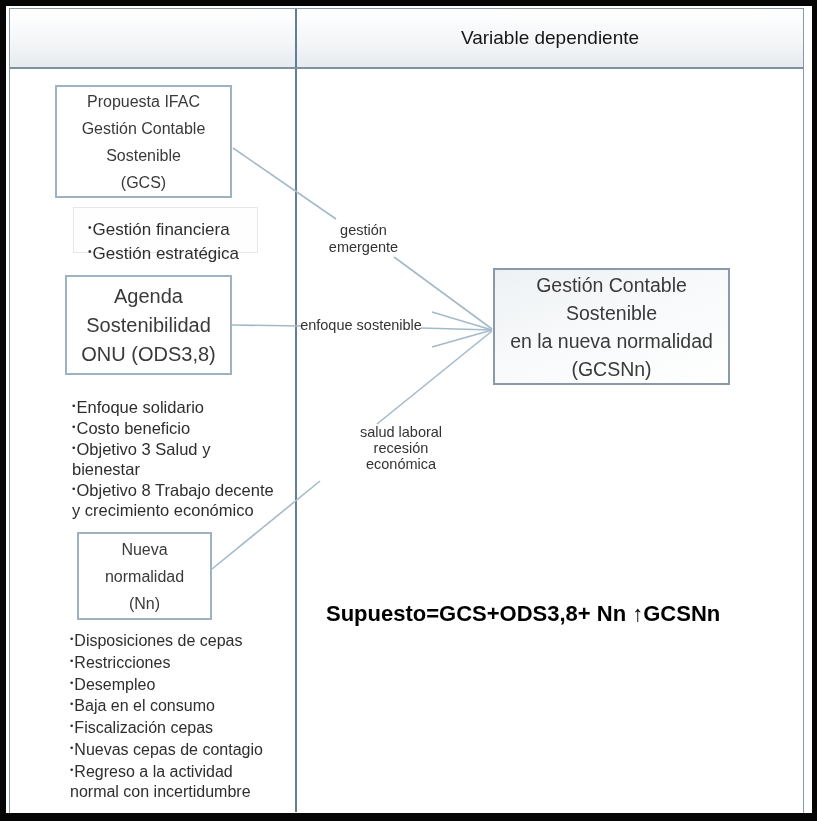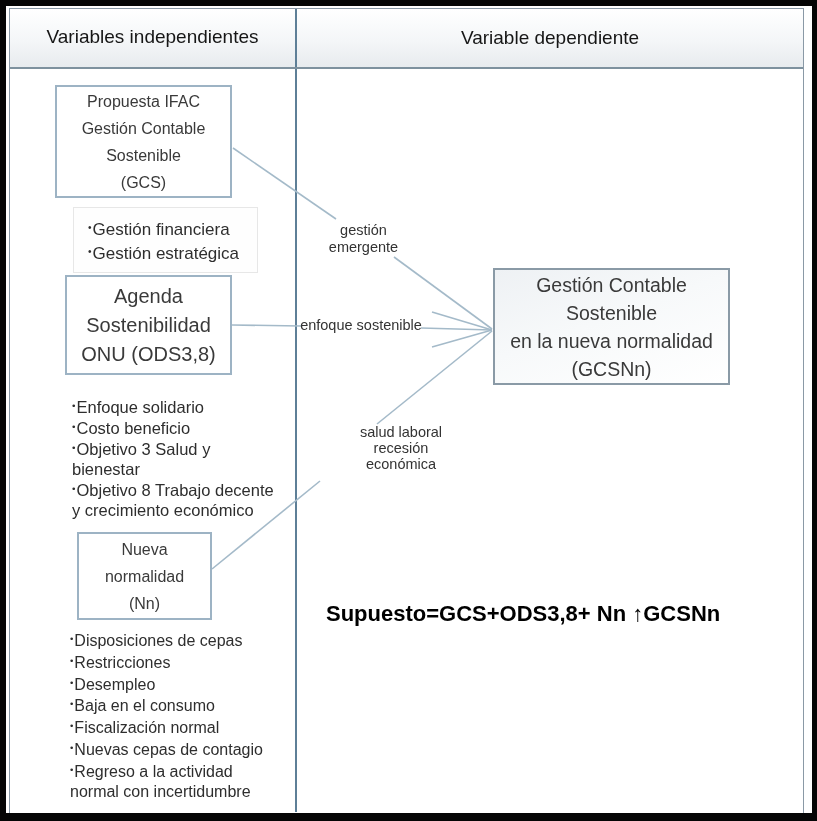--- a/index.html
+++ b/index.html
@@ -32,21 +32,21 @@
   .vbox.agenda{left:65px;top:275px;width:167px;height:100px;font-size:20px;line-height:29px;}
   .vbox.nn{left:77px;top:532px;width:135px;height:88px;font-size:16px;line-height:27px;}
   .vbox.gcsnn{
     left:493px;top:268px;width:237px;height:117px;font-size:19.5px;line-height:28px;
     border-color:#8a9aa6;background:linear-gradient(160deg,#eef1f4 0%,#f7f9fa 45%,#ffffff 100%);
   }
   
   .blist{position:absolute;color:#2e2e2e;z-index:3;}
   .blist .li{white-space:pre-line;}
   .blist .li::before{content:"\2022";font-size:0.6em;vertical-align:0.4em;margin-right:1px;}
-  .blist.gcs-items{left:73px;top:207px;width:185px;height:66px;border:1px solid #e7e7e7;background:#fefefe;padding:9px 0 8px 14px;box-sizing:border-box;font-size:17px;line-height:22px;}
+  .blist.gcs-items{left:73px;top:207px;width:185px;height:46px;border:1px solid #e7e7e7;background:#fefefe;padding:9px 0 8px 14px;box-sizing:border-box;font-size:17px;line-height:22px;}
   .blist.agenda-items{left:72px;top:396px;width:230px;font-size:16.5px;line-height:20px;}
   .blist.nn-items{left:70px;top:629px;width:232px;font-size:16px;line-height:20px;}
   
   .edge-label{position:absolute;text-align:center;color:#333333;font-size:14.5px;line-height:17px;white-space:pre-line;z-index:4;}
   .edge-label.ge{left:316px;top:222px;width:95px;}
   .edge-label.es{left:300px;top:317px;width:122px;white-space:nowrap;}
   .edge-label.sl{left:308px;top:424px;width:90px;line-height:16px;margin-left:48px;}
   
   .formula{position:absolute;left:326px;top:601px;width:430px;font-size:22px;font-weight:bold;color:#000000;white-space:nowrap;z-index:3;}
 </style>
@@ -55,21 +55,20 @@
 
 <div class="page">
 
   <div class="inner-frame"></div>
 
   <div class="header-cell left"></div>
   <div class="header-cell right"></div>
   <div class="header-separator"></div>
   <div class="column-divider"></div>
 
-  <div class="header-label left">Variables independientes</div>
   <div class="header-label right">Variable dependiente</div>
 
   <svg class="connectors" width="817" height="821" viewBox="0 0 817 821">
     <line x1="233" y1="148" x2="336" y2="219"></line>
     <line x1="394" y1="257" x2="492" y2="329"></line>
     <line x1="232" y1="325" x2="301" y2="326"></line>
     <line x1="421" y1="328" x2="492" y2="330"></line>
     <line x1="432" y1="312" x2="492" y2="330"></line>
     <line x1="432" y1="347" x2="492" y2="330"></line>
     <line x1="212" y1="569" x2="320" y2="481"></line>
@@ -101,21 +100,21 @@
 
   <div class="vbox nn">Nueva
 normalidad
 (Nn)</div>
 
   <div class="blist nn-items">
     <div class="li">Disposiciones de cepas</div>
     <div class="li">Restricciones</div>
     <div class="li">Desempleo</div>
     <div class="li">Baja en el consumo</div>
-    <div class="li">Fiscalización normal</div>
+    <div class="li">Fiscalización cepas</div>
     <div class="li">Nuevas cepas de contagio</div>
     <div class="li">Regreso a la actividad
 normal con incertidumbre</div>
   </div>
 
   <div class="vbox gcsnn">Gestión Contable
 Sostenible
 en la nueva normalidad
 (GCSNn)</div>
 

